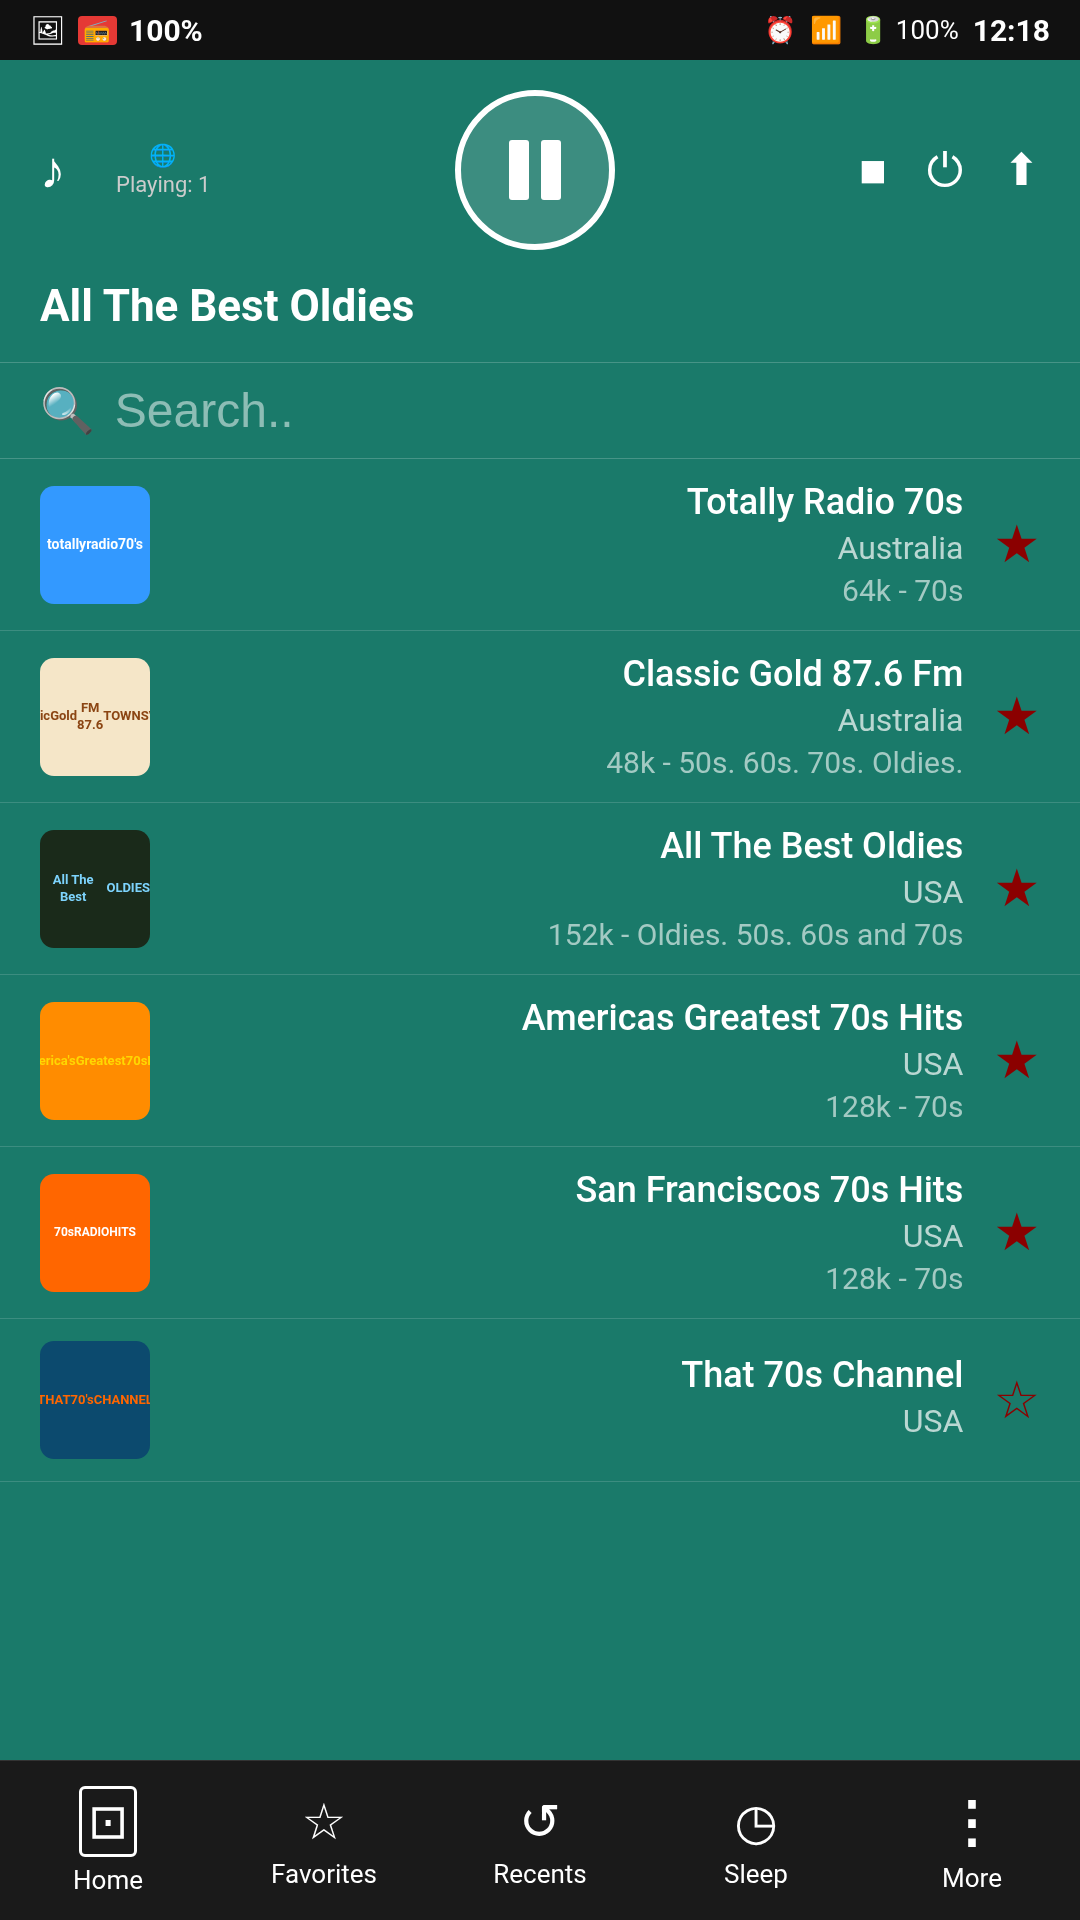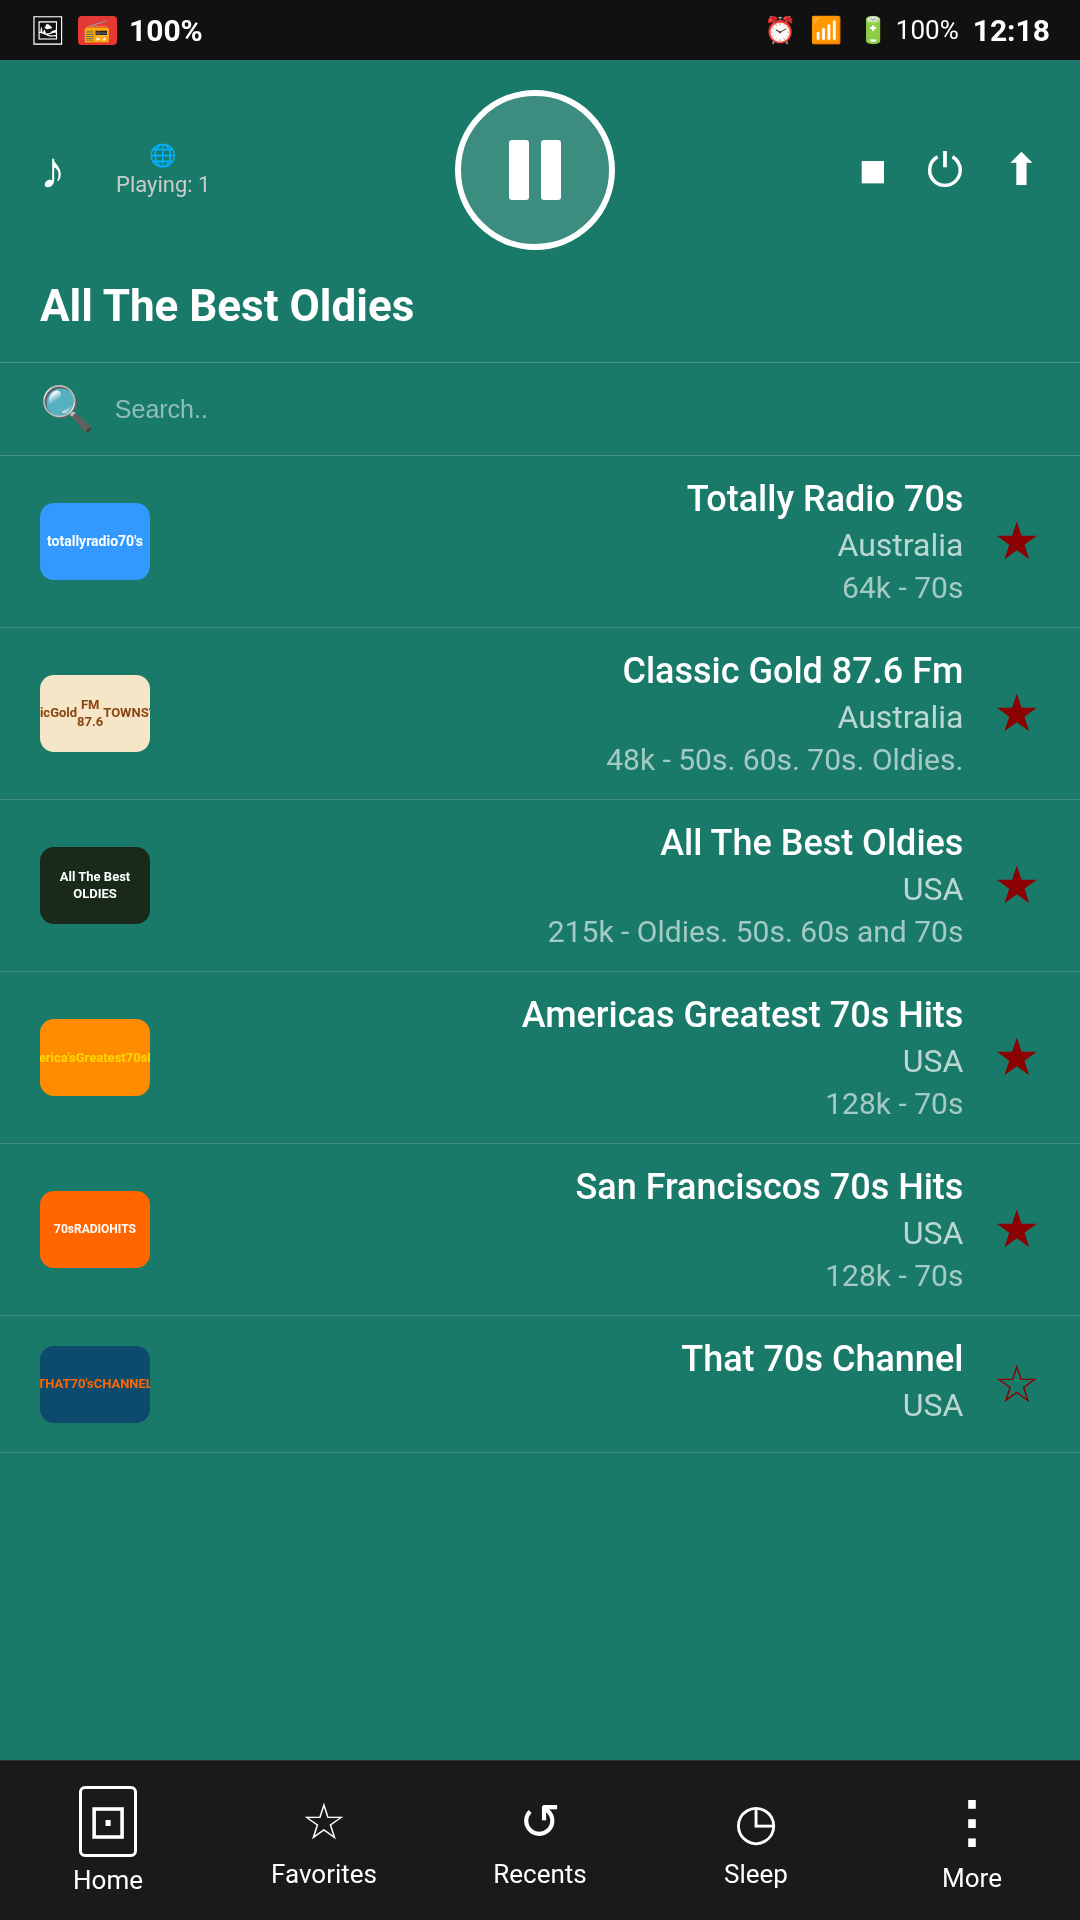--- a/index.html
+++ b/index.html
@@ -86,41 +86,41 @@
       border-bottom: 1px solid rgba(255,255,255,0.2);
       background: #1a7a6a;
       gap: 20px;
     }
     .search-icon { font-size: 44px; color: white; }
     .search-input {
       background: transparent;
       border: none;
       outline: none;
       color: rgba(255,255,255,0.6);
-      font-size: 25px;
+      font-size: 48px;
       flex: 1;
     }
     .search-input::placeholder { color: rgba(255,255,255,0.5); }
 
     
     .station-list {
       flex: 1;
       overflow: hidden;
     }
     .station-item {
       display: flex;
       align-items: center;
       padding: 22px 40px;
       border-bottom: 1px solid rgba(255,255,255,0.15);
       background: #1a7a6a;
       gap: 30px;
     }
     .station-logo {
       width: 110px;
-      height: 77px;
+      height: 118px;
       border-radius: 14px;
       flex-shrink: 0;
       display: flex;
       align-items: center;
       justify-content: center;
       font-size: 18px;
       font-weight: bold;
       overflow: hidden;
     }
     .station-info { flex: 1; text-align: right; }
@@ -144,26 +144,25 @@
     .logo-classic-gold {
       background: #f5e6c8;
       color: #8B4513;
       font-size: 13px;
       text-align: center;
       font-weight: bold;
       line-height: 1.3;
     }
     .logo-all-best {
       background: #1a2a1a;
-      color: #ffffff;
+      color: #7dd3fc;
       font-size: 13px;
       text-align: center;
       font-weight: bold;
       line-height: 1.3;
-      flex-direction: column;
     }
     .logo-americas {
       background: #FF8C00;
       color: #FFD700;
       font-size: 13px;
       text-align: center;
       font-weight: bold;
       line-height: 1.2;
     }
     .logo-sf70s {
@@ -286,21 +285,21 @@
     <span class="star-btn star-filled">★</span>
   </div>
     <div class="station-item">
     <div class="station-logo logo-all-best">
         <div>All The Best</div>
         <div>OLDIES</div>
       </div>
     <div class="station-info">
       <div class="station-name">All The Best Oldies</div>
       <div class="station-country">USA</div>
-      <div class="station-meta">215k - Oldies. 50s. 60s and 70s</div>
+      <div class="station-meta">152k - Oldies. 50s. 60s and 70s</div>
     </div>
     <span class="star-btn star-filled">★</span>
   </div>
     <div class="station-item">
     <div class="station-logo logo-americas">
         <div>America's</div>
         <div>Greatest</div>
         <div>70s</div>
         <div>Hits</div>
       </div>

